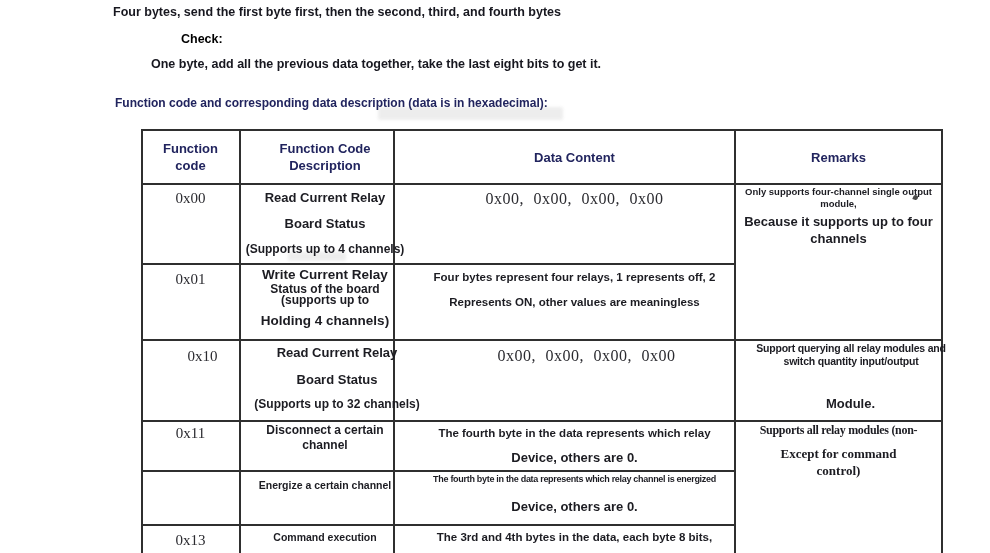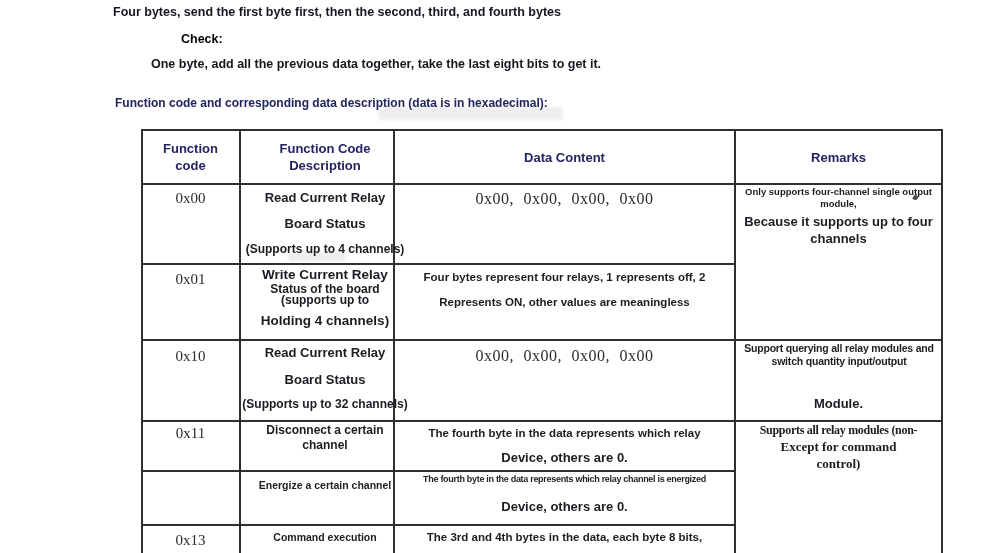--- a/index.html
+++ b/index.html
@@ -29,35 +29,35 @@
   .ln{display:block;}
   .serif{font-family:"Liberation Serif","DejaVu Serif",serif;font-weight:normal;color:#2b2b30;}
   .code{left:0;width:99px;font-size:15px;}
   .hex{font-size:16px;word-spacing:5px;letter-spacing:.5px;}
   .small{font-size:12px;line-height:11px;font-weight:bold;}
   .main{font-size:13px;line-height:17px;}
   .sent{font-size:11.5px;line-height:15px;}
   .dev{font-size:13px;line-height:17px;}
   
   .col2{left:99px;width:170px;padding:0 2px;}
-  .col3{left:253px;width:341px;}
+  .col3{left:263px;width:341px;}
   .col4{left:594px;width:207px;padding:0 4px;}
   
   .th{top:0;height:54px;color:#21245e;font-size:13px;line-height:17px;}
   .th-code{padding-top:11px;}
   .th-desc{padding-top:11px;}
   .th-inner{display:block;margin:0 auto;}
   .w80{width:80px;} .w112{width:112px;} .w160{width:160px;} .w200{width:200px;margin:0 auto;}
   
-  .r1{top:54px;} .r2{top:134px;} .r3{top:210px;} .r4{top:291px;} .r5{top:341px;} .r6{top:395px;}
+  .r1{top:54px;} .r2{top:134px;} .r3{top:210px;margin-left:12px;} .r4{top:291px;} .r5{top:341px;} .r6{top:395px;}
   .pt3{padding-top:3px;} .pt5{padding-top:5px;} .pt6{padding-top:6px;} .pt7{padding-top:7px;}
   .pt8{padding-top:8px;} .pt9{padding-top:9px;}
   .mt9{margin-top:9px;} .mt10{margin-top:10px;} .mt11{margin-top:11px;} .mt12{margin-top:12px;}
   .mt5{} .mt6{margin-top:6px;} .mt8{margin-top:8px;}
-  .mt27{margin-top:27px;} .mt7{} .mt14{margin-top:14px;} .mt3{margin-top:3px;}
+  .mt27{margin-top:27px;} .mt7{margin-top:7px;} .mt14{margin-top:14px;} .mt3{margin-top:3px;}
   .desc12{font-size:12px;line-height:15px;}
   .desc105{font-size:10.5px;line-height:13px;}
   .tiny{font-size:9px;letter-spacing:-0.3px;white-space:nowrap;overflow:hidden;}
   .rm-note{font-size:9.5px;line-height:12px;}
   .rm-note2{font-size:10.5px;line-height:13px;letter-spacing:-0.2px;}
   .rm-nowrap{font-size:12px;letter-spacing:-0.3px;white-space:nowrap;line-height:16px;}
   .rm-main{font-size:13px;line-height:17px;}
 </style>
 </head>
 <body>

